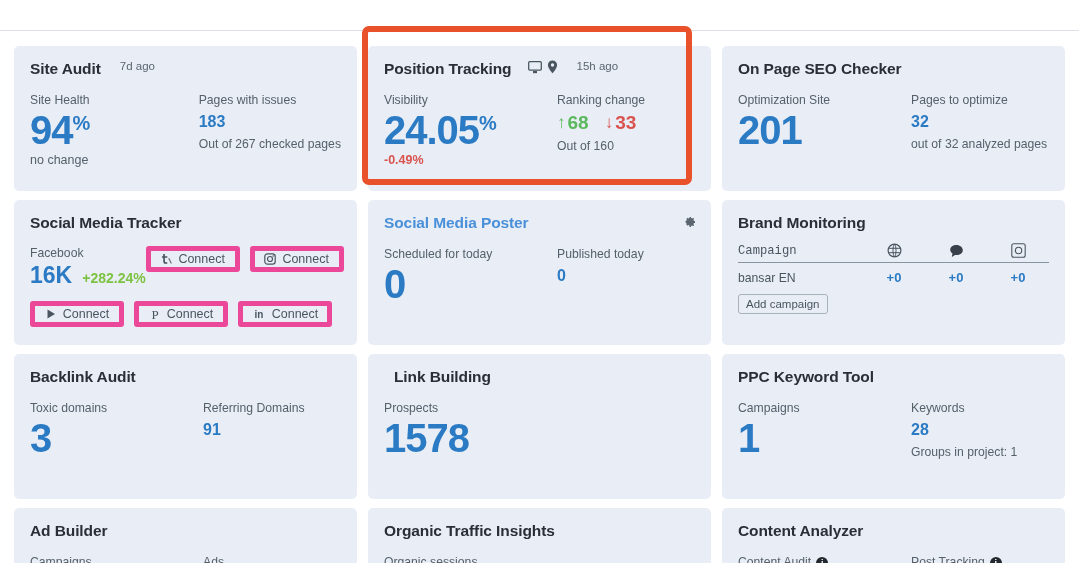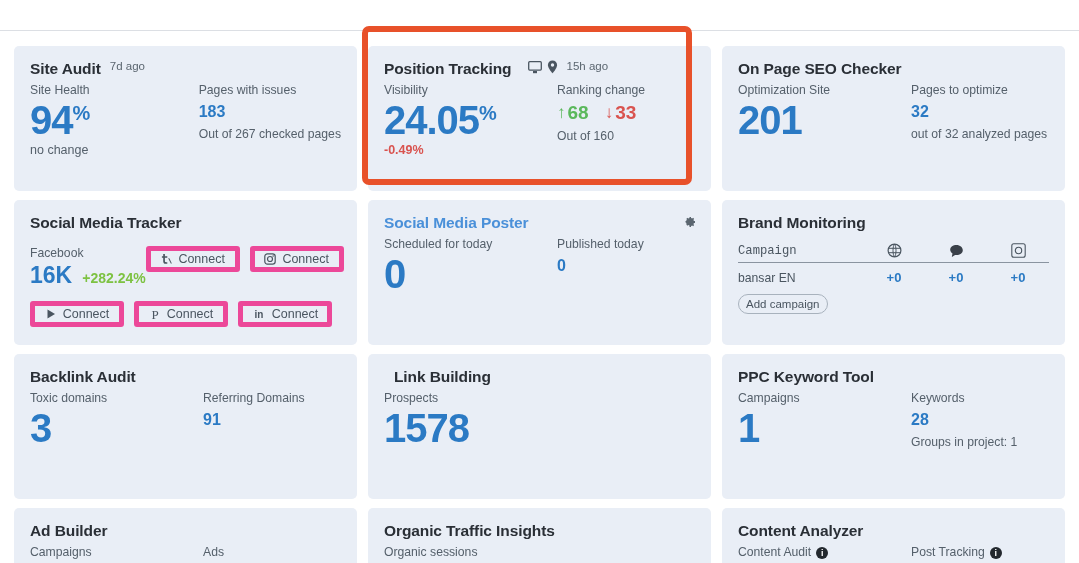--- a/index.html
+++ b/index.html
@@ -41,25 +41,25 @@
     letter-spacing: -0.1px;
     display: inline-block;
     vertical-align: middle;
   }
   .card-title.link { color: #4a90d9; }
   .card-title.indent { margin-left: 10px; }
 
   .title-row { display: flex; align-items: flex-start; gap: 7px; height: 20px; }
   .title-meta {
     font-size: 11.5px; color: #5b6670; font-weight: normal;
-    margin-left: 2px;
+    margin-left: 12px;
   }
   .title-icons { display: flex; align-items: center; gap: 5px; margin-left: 9px; }
 
-  .cols { display: flex; margin-top: 2px; }
+  .cols { display: flex; margin-top: 12px; }
   .col-a { width: 173px; }
   .col-b { flex: 1; }
 
   .metric-label {
     font-size: 12.2px; color: #55606b; line-height: 16px;
     white-space: nowrap;
   }
   .metric-big {
     font-size: 40px; font-weight: bold; color: #2b7ac4;
     line-height: 44px; letter-spacing: -1px;
@@ -105,21 +105,21 @@
     border-bottom: 1px solid #8a94a0; padding-bottom: 4px; margin-top: 9px; font-family: Liberation Mono, monospace;
   }
   .bm-c1 { flex: 1; font-size: 12.2px; color: #4a5560; }
   .bm-c { width: 62px; text-align: center; font-size: 12.2px; color: #4a5560; display:flex; justify-content:center; }
   .bm-row { padding-top: 7px; }
   .bm-row .bm-c1 { color: #4a5560; }
   .bm-row .bm-c { color: #2b7ac4; font-weight: bold; font-size: 13px; }
   .add-campaign {
     margin-top: 9px;
     display: inline-block;
-    border: 1px solid #a8b2bd; border-radius: 10px;
+    border: 1px solid #a8b2bd; border-radius: 3px;
     padding: 3px 7px; font-size: 11.5px; color: #4a5560;
     background: #e9eef6; cursor: pointer;
   }
 
   .gear {
     position: absolute; right: 14px; top: 14px;
     width: 16px; height: 16px; cursor: pointer;
   }
 
   .info-i {

